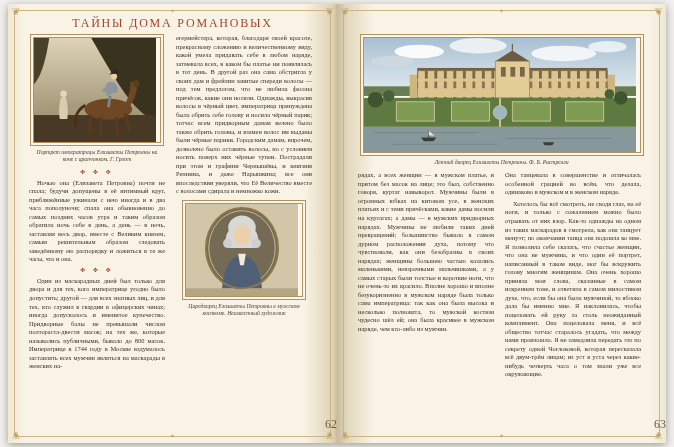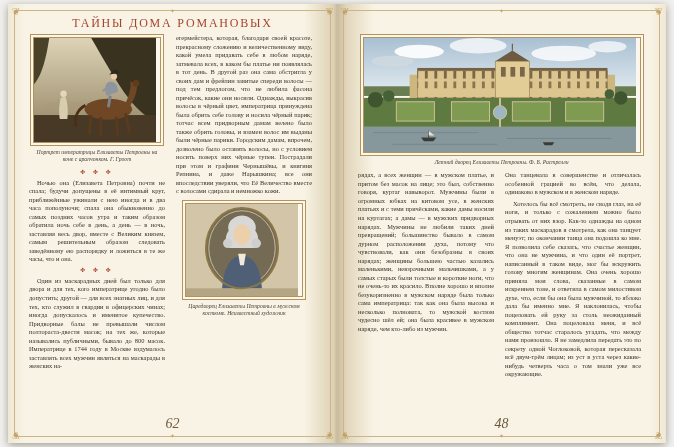--- a/index.html
+++ b/index.html
@@ -41,22 +41,22 @@
     margin:3px 0 4px 0;font-family:"DejaVu Sans",sans-serif;
   }
   .plate{border:1px solid #b3935c;padding:2px;background:#fbf7ec;margin:0 auto 3px auto;}
   .plate-inner{border:1px solid #b3935c;font-size:0;}
   .plate svg{display:block;}
   .caption{
     font-size:5.7px;line-height:1.3;font-style:italic;color:#4a4138;
     text-align:center;margin:0 6px 5px 6px;
   }
   .page-number{
-    position:absolute;bottom:11px;left:0;right:0;text-align:center;
-    font-size:14px;color:#6f5a41;font-style:italic;
+    position:absolute;bottom:11px;left:0;right:0;text-align:right;
+    font-size:12px;color:#6f5a41;
   }
   .palace-block{margin-bottom:2px;}
   .palace-plate{width:278px;}
   .eq-plate{width:128px;}
   .oval-plate{width:118px;margin-top:4px;}
   .right-columns{height:244px;}
 </style>
 </head>
 <body>
 
@@ -213,16 +213,16 @@
         <div class="col">
           <p class="para noindent">рядах, а всех женщин — в мужском платье, и притом без масок на лице; это был, собственно говоря, куртаг навыворот. Мужчины были в огромных юбках на китовом усе, в женских платьях и с теми причёсками, какие дамы носили на куртагах; а дамы — в мужских придворных нарядах. Мужчины не любили таких дней превращений; большинство бывало в самом дурном расположении духа, потому что чувствовали, как они безобразны в своих нарядах; женщины большею частью казались маленькими, невзрачными мальчишками, а у самых старых были толстые и короткие ноги, что не очень-то их красило. Вполне хорошо и вполне безукоризненно в мужском наряде была только сама императрица: так как она была высока и несколько полновата, то мужской костюм чудесно шёл ей; она была красивее в мужском наряде, чем кто-либо из мужчин.</p>
         </div>
         <div class="col">
           <p class="para noindent">Она танцевала в совершенстве и отличалась особенной грацией во всём, что делала, одинаково в мужском и в женском наряде.</p>
           <p class="para">Хотелось бы всё смотреть, не сводя глаз, на её ноги, и только с сожалением можно было отрывать от них взор. Как-то однажды на одном из таких маскарадов я смотрела, как она танцует менуэт; по окончании танца она подошла ко мне. Я позволила себе сказать, что счастье женщин, что она не мужчина, и что один её портрет, написанный в таком виде, мог бы вскружить голову многим женщинам. Она очень хорошо приняла мои слова, сказанные в самом искреннем тоне, и ответила в самом милостивом духе, что, если бы она была мужчиной, то яблоко дала бы именно мне. Я наклонилась, чтобы поцеловать ей руку за столь неожиданный комплимент. Она поцеловала меня, и всё общество тотчас старалось угадать, что между нами произошло. Я не замедлила передать это по секрету одной Чоглоковой, которая пересказала всё двум-трём лицам; из уст в уста через какие-нибудь четверть часа о том знали уже все окружающие.</p>
         </div>
       </div>
     </div>
 
-    <div class="page-number">48</div>
+    <div class="page-number">63</div>
   </div>
 
 </div>
 
 </body></html>

